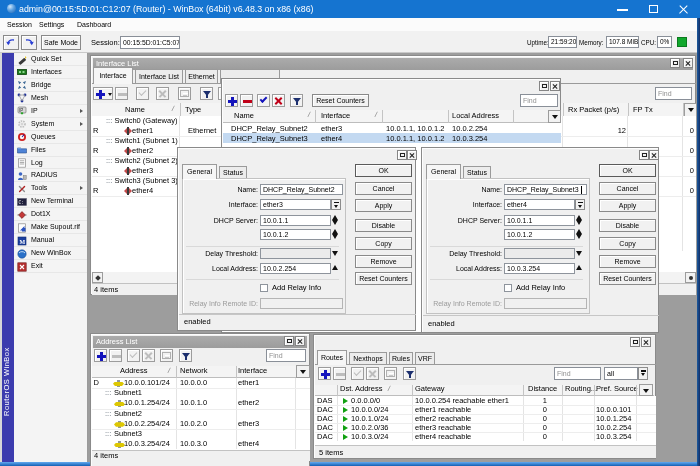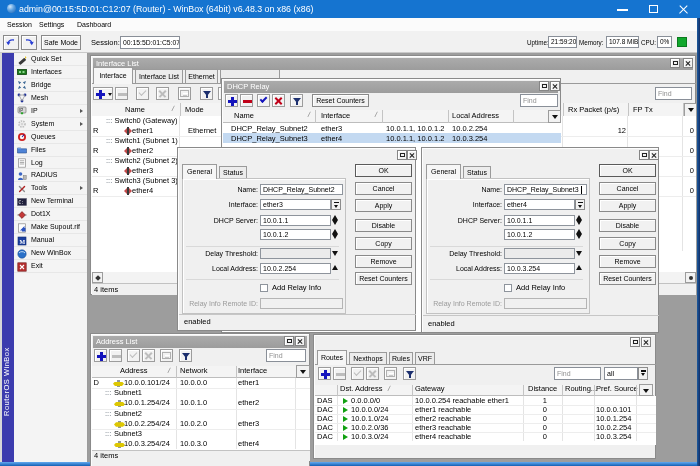--- a/index.html
+++ b/index.html
@@ -217,21 +217,21 @@
     </div>
   <div class="tbt" style="left:109px;top:31px">
       <i class="fun" style="left:2px;top:3px"></i>
     </div>
   <div class="tbt" style="left:127px;top:31px"></div>
   <div class="in" style="left:564px;top:31px;width:37px;height:13px;line-height:11px"><span class="fnd">Find</span></div>
   <div class="hrow" style="top:47px;height:14px">
     <div class="t" style="left:33px;top:2px">Name</div>
     <div class="t" style="left:80px;top:1px;color:#888;transform:rotate(12deg)">/</div>
     <div class="vs" style="left:88px;top:0;height:14px"></div>
-    <div class="t" style="left:93px;top:2px">Mode</div>
+    <div class="t" style="left:93px;top:2px">Type</div>
     <div class="vs" style="left:471px;top:0;height:14px"></div>
     <div class="t" style="left:476px;top:2px">Rx Packet (p/s)</div>
     <div class="vs" style="left:536px;top:0;height:14px"></div>
     <div class="t" style="left:541px;top:2px">FP Tx</div>
     <div class="vs" style="left:591px;top:0;height:14px"></div>
     <div class="hdb" style="left:592px;top:0;width:13px;height:14px"></div>
   </div>
   <div class="list" style="left:1px;top:60px;width:604px;height:156px">
     <div class="vsl" style="left:87px;top:0;height:135px"></div>
     <div class="vsl" style="left:470px;top:0;height:135px"></div>
@@ -275,21 +275,20 @@
     <div class="a" style="left:593px;top:0;width:11px;height:11px;background:#f2f2f2;border:1px solid #9c9c9c">
         <i class="a" style="left:3px;top:3px;width:4px;height:4px;background:#333;border-radius:50%"></i>
       </div>
   </div>
   <div class="a" style="left:1px;top:227px;width:604px;height:12px;background:#f0f0f0;border-top:1px solid #c2c2c2">
     <div class="t" style="left:2px;top:1px">4 items</div>
   </div>
 </div>
 
 <div class="w" style="left:221px;top:78px;width:340px;height:255px;z-index:2">
-  <div class="tb">DHCP Relay</div>
   <div class="wb" style="left:317px;top:2px">
       <i></i>
     </div>
   <div class="wb" style="left:328px;top:2px">
       <b></b>
       <b></b>
     </div>
   <div class="tbt" style="left:3px;top:15px">
       <i class="plus" style="left:1px;top:1px;width:11px;height:11px"></i>
     </div>
@@ -535,20 +534,23 @@
       <div class="t" style="left:218px;top:27px;width:14px;text-align:right">0</div>
       <div class="t" style="left:281px;top:27px">10.0.2.254</div>
     <div class="hl" style="left:0;top:36px;width:341px"></div>
     <div class="t" style="left:2px;top:36px">DAC</div>
       <i class="grn" style="left:28px;top:37.5px"></i>
       <div class="t" style="left:36px;top:36px">10.0.3.0/24</div>
       <div class="t" style="left:100px;top:36px">ether4 reachable</div>
       <div class="t" style="left:218px;top:36px;width:14px;text-align:right">0</div>
       <div class="t" style="left:281px;top:36px">10.0.3.254</div>
   </div>
+  <div class="a" style="left:1px;top:110px;width:341px;height:13px;background:#f0f0f0;border-top:1px solid #c2c2c2">
+    <div class="t" style="left:4px;top:2px">5 items</div>
+  </div>
 </div>
 
 <div class="w" style="left:421px;top:147px;width:238px;height:186px;z-index:5">
   <div class="wb" style="left:217px;top:2px;width:10px;height:10px">
       <i></i>
     </div>
   <div class="wb" style="left:227px;top:2px;width:10px;height:10px">
       <b></b>
       <b></b>
     </div>

